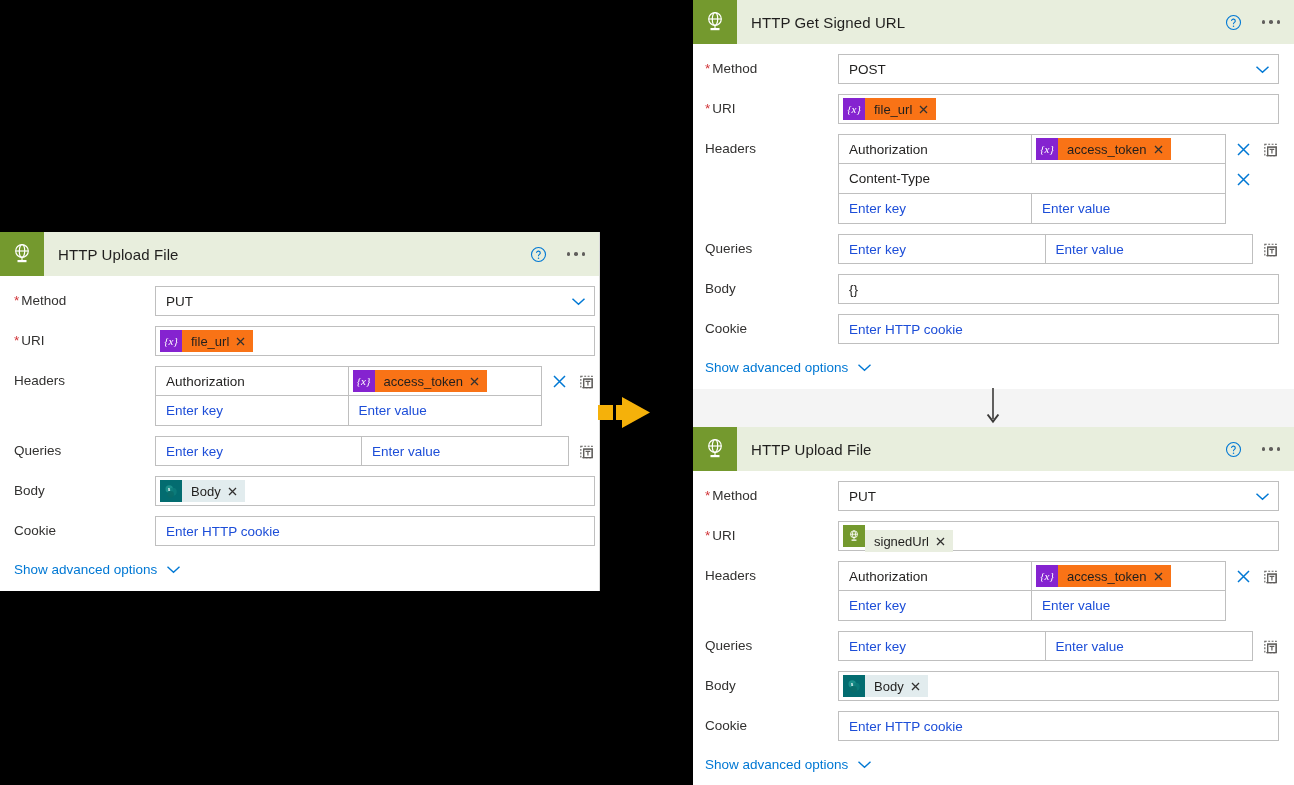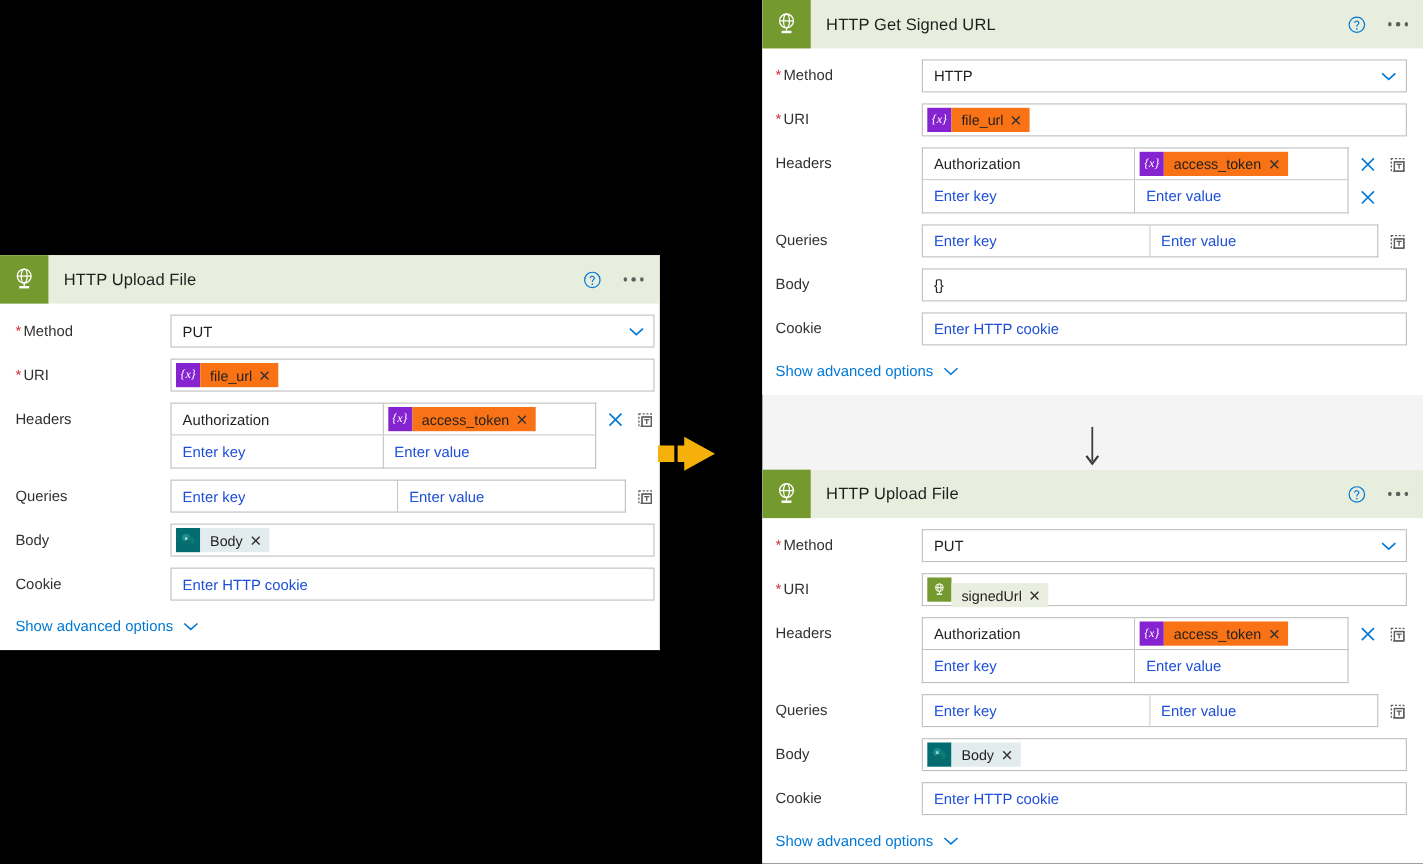--- a/index.html
+++ b/index.html
@@ -147,21 +147,21 @@
             </span>
         </div>
       </div>
 
       <div class="card-body">
 
         <div class="row">
           <div class="row-label"><span class="req">*</span><span>Method</span></div>
           <div class="fields">
             <div class="inp select">
-              <span>HTTP</span>
+              <span>POST</span>
               <svg class="chev" viewBox="0 0 15 9" fill="none" stroke="#0078d4" stroke-width="1.5">
                   <path d="M1.5 1.8 7.5 7.2 13.5 1.8"></path>
                 </svg>
             </div>
           </div>
         </div>
 
         <div class="row">
           <div class="row-label"><span class="req">*</span><span>URI</span></div>
           <div class="fields">
@@ -194,20 +194,23 @@
                       <span class="chip-txt">
                           <span>access_token</span>
                         <svg class="chip-x" viewBox="0 0 9 9" stroke="#323130" stroke-width="1.3">
                             <path d="M1 1 8 8M8 1 1 8"></path>
                           </svg>
                         </span>
                     </span>
                   </div>
                 </div>
                 <div class="kvrow">
+                  <div class="inp">
+                      <span>Content-Type</span>
+                    </div>
                 </div>
                 <div class="kvrow">
                   <div class="inp ph">Enter key</div>
                   <div class="inp ph">Enter value</div>
                 </div>
               </div>
               <div class="tools-col">
                 <div class="rowtools" style="height:30px;padding-top:0;align-items:center">
                   <svg class="x-icon" viewBox="0 0 17 17" stroke="#0078d4" stroke-width="1.5">
                       <path d="M3 3 14 14M14 3 3 14"></path>

